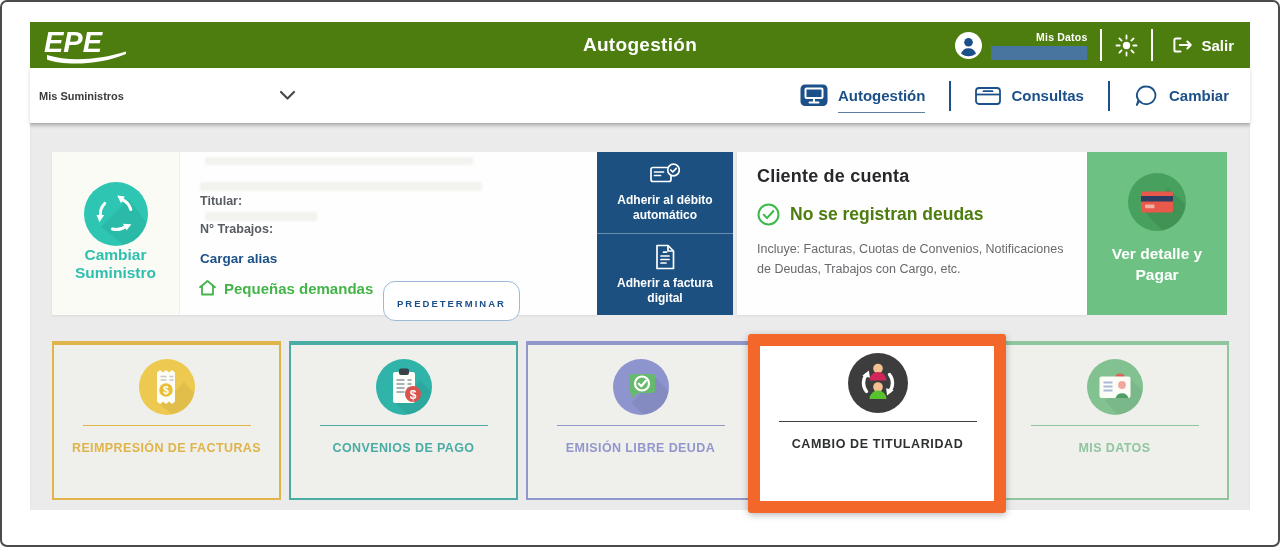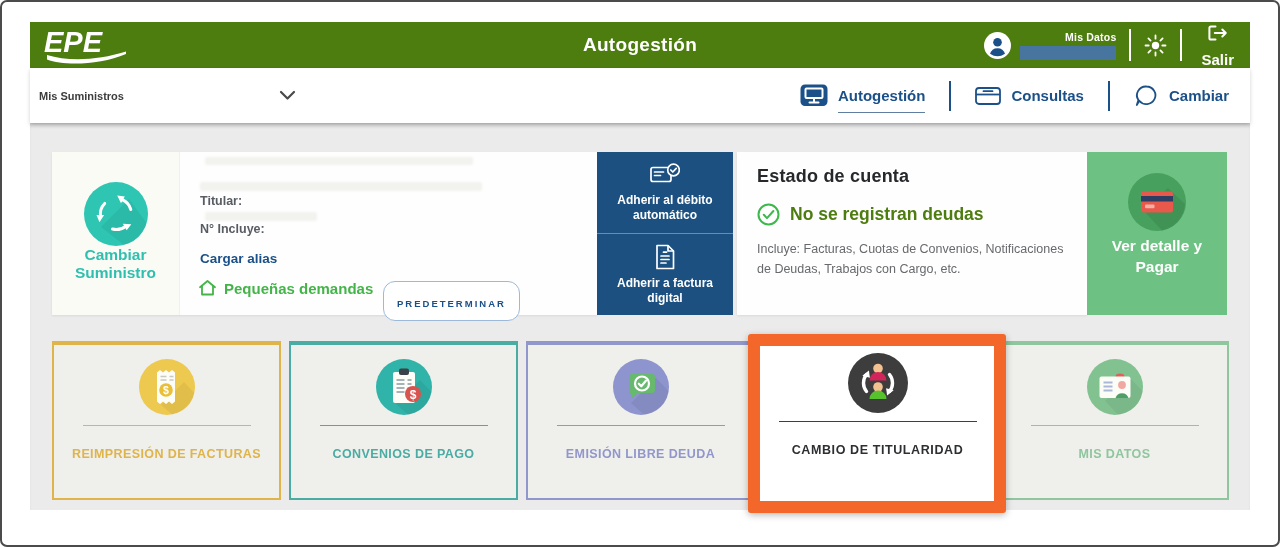--- a/index.html
+++ b/index.html
@@ -11,21 +11,21 @@
   .topbar{position:absolute;left:30px;top:22px;width:1220px;height:46px;background:#4d7c0f;}
   .logo{position:absolute;left:10px;top:3px;cursor:pointer;}
   .topbar-title{position:absolute;left:0;right:0;top:0;height:46px;line-height:46px;text-align:center;
     color:#fff;font-size:19px;font-weight:bold;letter-spacing:.3px;}
   .topbar-right{position:absolute;right:10px;top:0;height:46px;display:flex;align-items:center;}
   .user-block{width:96px;margin-left:9px;display:flex;flex-direction:column;align-items:flex-end;cursor:pointer;}
   .user-label{color:#fff;font-size:10.5px;font-weight:bold;letter-spacing:.2px;}
   .user-redacted{width:96px;height:14px;background:#47759f;margin-top:3px;}
   .vdiv{width:2px;height:32px;background:#fff;margin:0 13px;}
   .logout{display:flex;align-items:center;gap:8px;color:#fff;font-size:15px;font-weight:bold;
-    background:none;border:none;cursor:pointer;font-family:inherit;flex-direction:column;}
+    background:none;border:none;cursor:pointer;font-family:inherit;}
 
   
   .subnav{position:absolute;left:30px;top:68px;width:1220px;height:55px;background:#fff;
     box-shadow:0 2px 4px rgba(0,0,0,.18);z-index:5;}
   .suministros{position:absolute;left:5px;top:0;height:100%;width:265px;display:flex;align-items:center;
     justify-content:space-between;padding:0 4px;box-sizing:border-box;cursor:pointer;background:none;border:none;font-family:inherit;}
   .suministros .slbl{color:#3c3c3c;font-size:11px;font-weight:bold;}
   .tabs{position:absolute;right:15px;top:0;height:100%;display:flex;align-items:center;}
   .tab{display:flex;align-items:center;gap:10px;color:#1b5088;font-size:15px;font-weight:bold;
     background:none;border:none;cursor:pointer;font-family:inherit;}
@@ -71,30 +71,30 @@
   .estado{position:absolute;left:707px;top:29px;width:350px;height:163px;background:#fefefe;
     box-sizing:border-box;padding:14px 0 0 20px;box-shadow:0 1px 2px rgba(0,0,0,.08);}
   .estado h2{margin:0;font-size:18px;color:#26282b;font-weight:bold;letter-spacing:.2px;}
   .status{display:flex;align-items:center;gap:10px;margin-top:16px;color:#4d7c0f;font-size:17.5px;font-weight:bold;}
   .includes{margin:13px 0 0;width:314px;color:#67696c;font-size:12.5px;line-height:20px;}
 
   
   .pay{position:absolute;left:1057px;top:29px;width:140px;height:163px;background:#6dc283;border:none;
     cursor:pointer;display:flex;flex-direction:column;align-items:center;padding-top:21px;box-sizing:border-box;
     color:#fff;font-size:15.5px;font-weight:bold;font-family:inherit;line-height:21px;}
-  .pay .paylbl{margin-top:4px;width:112px;text-align:center;}
+  .pay .paylbl{margin-top:12px;width:112px;text-align:center;}
 
   
   .shortcut{position:absolute;top:218px;width:229px;height:159px;background:#efefec;
     border:2px solid var(--accent);border-top-width:4px;box-sizing:border-box;
     display:flex;flex-direction:column;align-items:center;cursor:pointer;font-family:inherit;padding:0;}
   .s1{left:22px;}.s2{left:259px;}.s3{left:496px;}.s4{left:733px;}.s5{left:970px;}
   .shortcut .sicon{margin-top:14px;line-height:0;}
   .sdivider{width:168px;height:1px;background:var(--accent);margin-top:10px;}
-  .slabel{margin-top:21px;font-size:12.5px;font-weight:bold;color:var(--accent);letter-spacing:.4px;text-align:center;}
+  .slabel{margin-top:15px;font-size:12.5px;font-weight:bold;color:var(--accent);letter-spacing:.4px;text-align:center;}
   .s4{background:transparent;border:none;z-index:3;}
   .s4 .sicon{margin-top:12px;}
   .s4 .sdivider{width:198px;background:#3f3f3f;margin-top:8px;}
   .s4 .slabel{color:#2d2f31;letter-spacing:.6px;}
   .highlight-frame{position:absolute;left:718px;top:211px;width:258px;height:179px;box-sizing:border-box;
     border:12px solid var(--accent);background:#fff;z-index:2;border-radius:3px;box-shadow:0 2px 7px rgba(0,0,0,.28);}
 </style>
 </head>
 <body>
 
@@ -186,21 +186,21 @@
           <use href="#swapArr" transform="rotate(240 32 32)"></use>
         </svg>
         <div class="supply-left-label">Cambiar Suministro</div>
       </button>
 
       <div class="redact r1"></div>
       <div class="redact r2"></div>
       <div class="redact r3"></div>
 
       <div class="fld titular">Titular:</div>
-      <div class="fld cliente">N° Incluye:</div>
+      <div class="fld cliente">N° Trabajos:</div>
       <button class="alias">Cargar alias</button>
 
       <div class="demanda">
         <svg width="19" height="18" viewBox="0 0 19 18" fill="none" stroke="#44b449" stroke-width="1.8" stroke-linecap="round" stroke-linejoin="round">
           <path d="M2 8.2 L9.5 2 L17 8.2"></path>
           <path d="M4 7 V15.5 H15 V7"></path>
         </svg>
         <span>Pequeñas demandas</span>
       </div>
       <button class="pill">PREDETERMINAR</button>
@@ -220,21 +220,21 @@
         <svg width="24" height="26" viewBox="0 0 24 26" fill="none" stroke="#fff" stroke-width="1.7" stroke-linejoin="round">
           <path d="M4 1.5 h11 l5.5 5.5 v17.5 h-16.5 z"></path>
           <path d="M15 1.5 v5.5 h5.5"></path>
           <path d="M10.5 8.2 h3 M8 12 h8 M8 15.5 h8 M8 19 h5" stroke-linecap="round"></path>
         </svg>
         <span>Adherir a factura digital</span>
       </button>
     </div>
 
     <section class="estado">
-      <h2>Estado de cuenta</h2>
+      <h2>Cliente de cuenta</h2>
       <div class="status">
         <svg width="23" height="23" viewBox="0 0 23 23" fill="none" stroke="#3cb94b" stroke-width="2">
           <circle cx="11.5" cy="11.5" r="10"></circle>
           <path d="M6.8 11.8 l3.2 3.3 L16.4 8" stroke-linecap="round" stroke-linejoin="round"></path>
         </svg>
         <span>No se registran deudas</span>
       </div>
       <p class="includes">Incluye: Facturas, Cuotas de Convenios, Notificaciones de Deudas, Trabajos con Cargo, etc.</p>
     </section>
 

